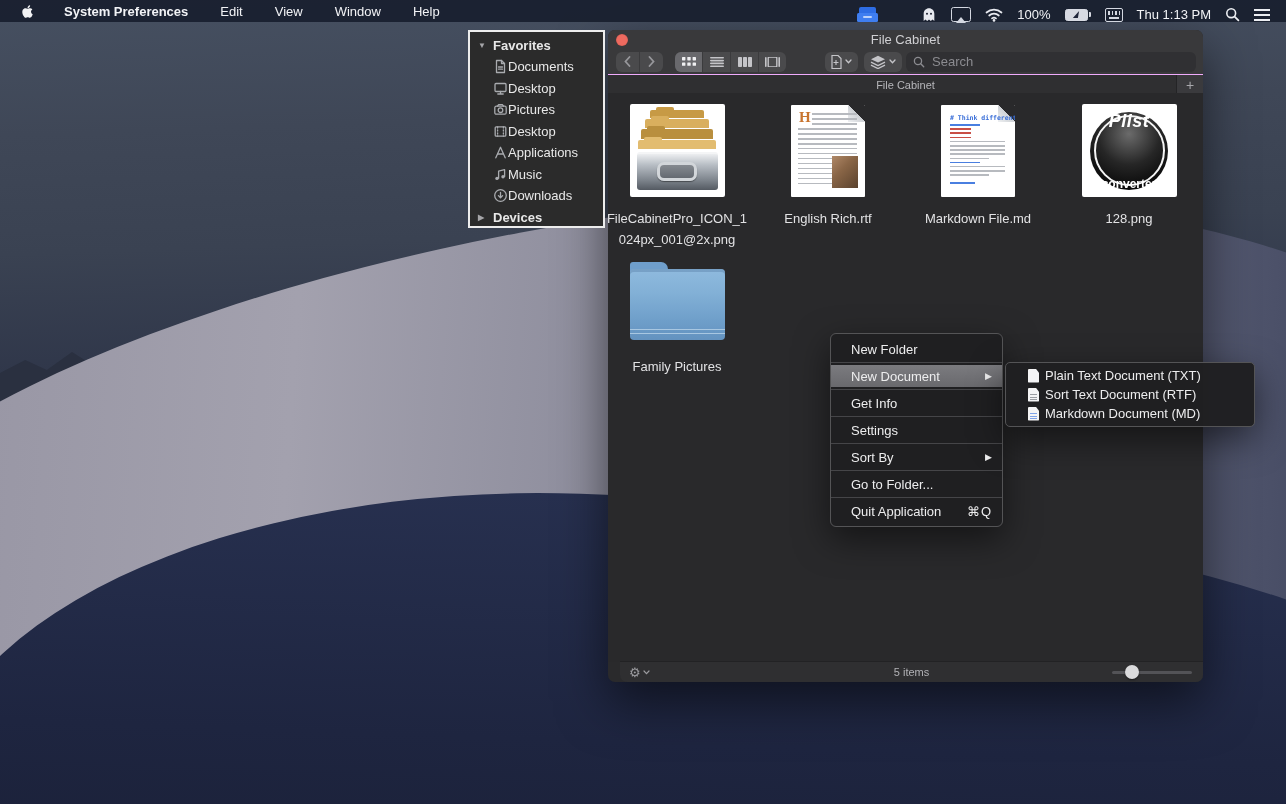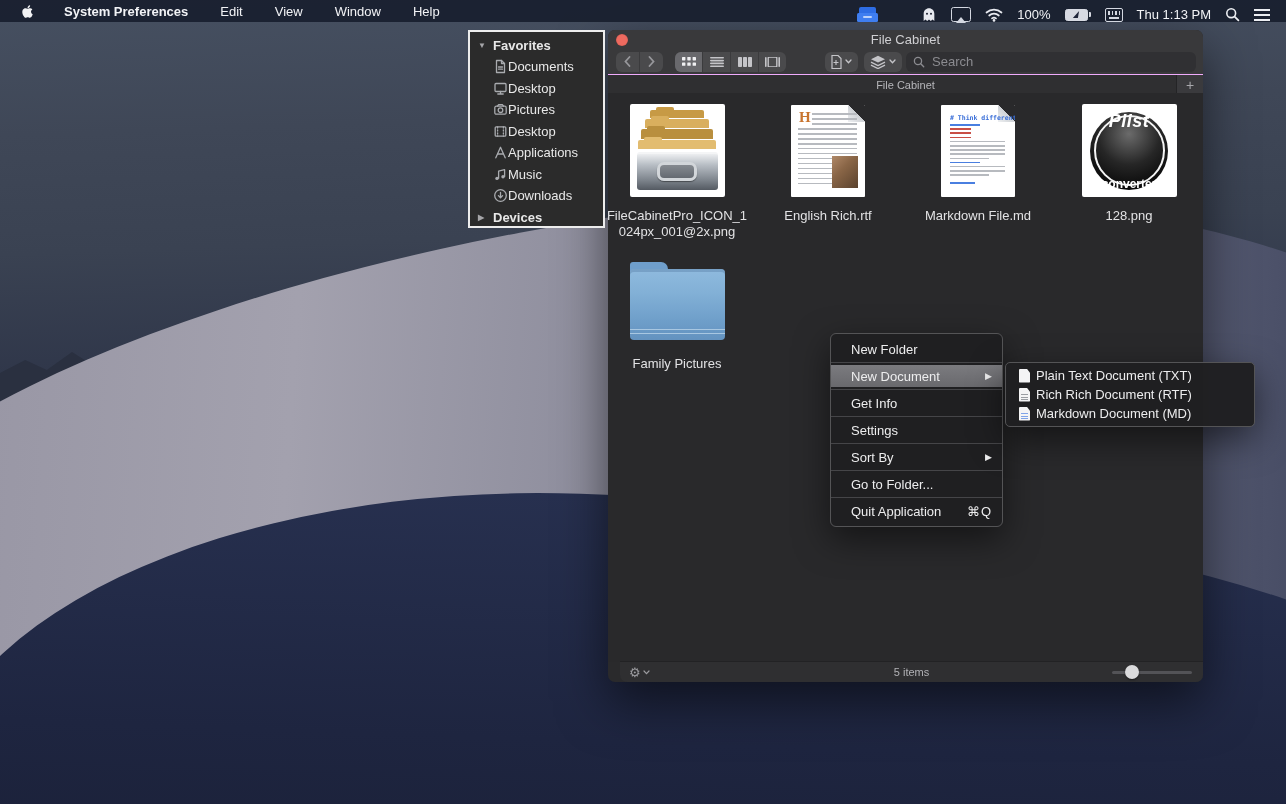--- a/index.html
+++ b/index.html
@@ -101,21 +101,21 @@
   .sb-items{position:absolute;left:0;right:0;text-align:center;}
   .slider{position:relative;width:80px;height:3px;background:#535357;border-radius:2px;margin:0 11px 0 auto;}
   .slider-fill{width:20px;height:100%;background:#8c8c90;border-radius:2px;}
   .slider-thumb{position:absolute;left:13px;top:-5.5px;width:14px;height:14px;border-radius:50%;
     background:#dadadc;box-shadow:0 1px 2px rgba(0,0,0,.45);}
 
   
   .file-item{position:absolute;width:150px;text-align:center;}
   .icon-stage{height:93px;display:flex;align-items:flex-end;justify-content:center;}
   .stage78{height:78px;}
-  .file-label{margin-top:11px;font-size:13px;line-height:16px;color:#e2e2e4;word-break:break-all;padding:0 2px;}
+  .file-label{margin-top:11px;font-size:13px;line-height:21px;color:#e2e2e4;word-break:break-all;padding:0 2px;}
   .whitebox{width:95px;height:93px;background:#fff;border-radius:2px;position:relative;overflow:hidden;}
   
   .fc-art{position:absolute;inset:6px 7px 7px 7px;}
   .fc-f{margin:0 auto 1px auto;border-radius:2px 2px 0 0;position:relative;}
   .f1{width:54px;height:8px;background:#c79a45;}
   .f2{width:64px;height:9px;background:#d9af5e;}
   .f3{width:72px;height:10px;background:#b98f3e;}
   .f4{width:78px;height:9px;background:#e2bc70;}
   .fc-f::before{content:"";position:absolute;top:-3px;left:6px;width:18px;height:3px;background:inherit;border-radius:2px 2px 0 0;}
   .fc-drawer{position:absolute;left:0;right:0;bottom:0;height:36px;border-radius:3px;
@@ -165,21 +165,21 @@
   .ctx{position:absolute;left:830px;top:333px;width:173px;z-index:30;box-sizing:border-box;
     background:rgba(31,31,33,.97);border:1px solid #545456;border-radius:6px;padding:4px 0;
     font-size:13px;color:#ededee;box-shadow:0 12px 34px rgba(0,0,0,.5);}
   .ctx-item{height:22px;display:flex;align-items:center;padding:0 10px 0 20px;}
   .ctx-item.hl{background:linear-gradient(180deg,#7b7b7f,#69696d);}
   .ctx-sep{height:1px;background:#454548;margin:2px 0;}
   .m-arrow{margin-left:auto;font-size:9px;}
   .m-arrow::before{content:"▶";}
   .m-short{margin-left:auto;letter-spacing:1px;}
   .sub{position:absolute;left:1005px;top:362px;width:250px;z-index:31;box-sizing:border-box;
-    background:rgba(31,31,33,.97);border:1px solid #545456;border-radius:5px;padding:3px 4px;
+    background:rgba(31,31,33,.97);border:1px solid #545456;border-radius:5px;padding:3px 13px;
     font-size:13px;color:#ededee;box-shadow:0 12px 34px rgba(0,0,0,.5);}
   .sub-item{height:19px;display:flex;align-items:center;padding:0 8px 0 9px;gap:6px;}
   .sub-item.hl{background:#707074;}
   .mini-doc{width:11px;height:14px;background:#f4f4f5;border-radius:1px;position:relative;flex:none;
     clip-path:polygon(0 0,70% 0,100% 30%,100% 100%,0 100%);}
   .mini-doc i{position:absolute;left:2px;right:2px;top:6px;height:6px;}
   .mini-doc.t-rtf i,.mini-doc.t-rtfd i{background:repeating-linear-gradient(180deg,#9a9da2 0 1px,transparent 1px 2.6px);}
   .mini-doc.t-md i{background:repeating-linear-gradient(180deg,#7fa3e8 0 1px,transparent 1px 2.6px);}
 </style>
 </head>
@@ -570,21 +570,21 @@
   <div class="sub-item">
     <span class="mini-doc t-txt">
         <i></i>
       </span>
     <span>Plain Text Document (TXT)</span>
   </div>
   <div class="sub-item">
     <span class="mini-doc t-rtf">
         <i></i>
       </span>
-    <span>Rich Rich Document (RTF)</span>
+    <span>Sort Text Document (RTF)</span>
   </div>
   <div class="sub-item">
     <span class="mini-doc t-md">
         <i></i>
       </span>
     <span>Markdown Document (MD)</span>
   </div>
 </div>
 
 </body></html>

